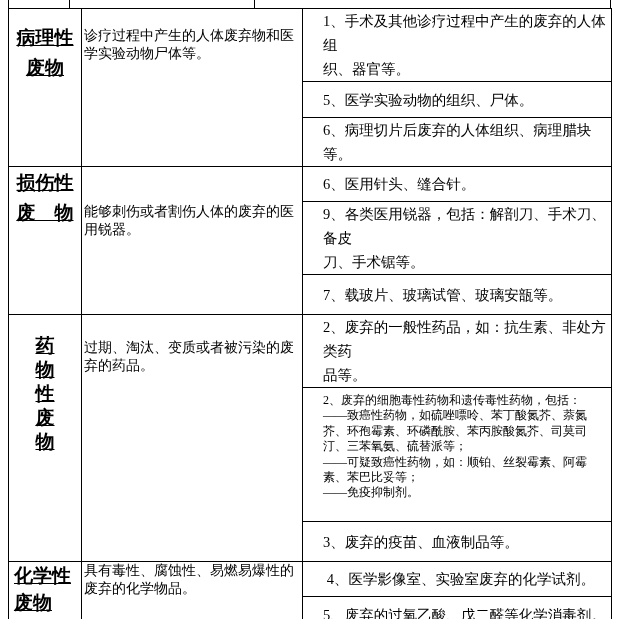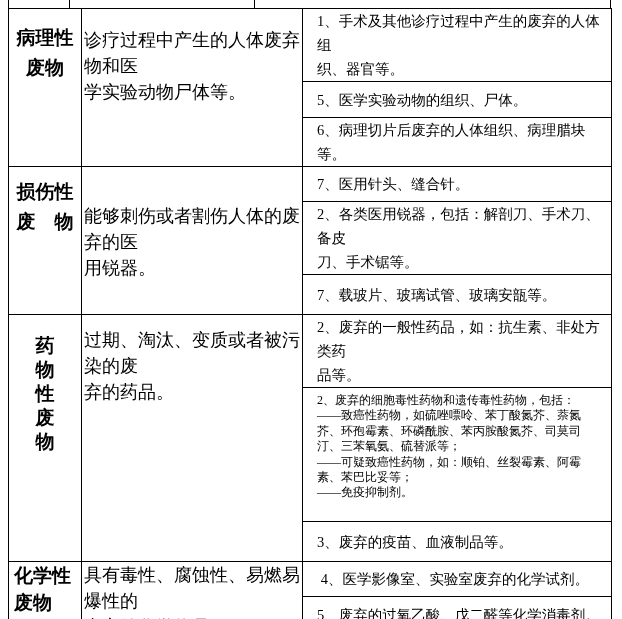--- a/index.html
+++ b/index.html
@@ -42,43 +42,44 @@
     white-space: pre-wrap;
     word-break: break-all;
   }
   
   td.cat {
     vertical-align: top;
     text-align: center;
     font-weight: bold;
     font-size: 19px;
     line-height: 30px;
+    text-decoration: underline;
   }
   td.cat-r1 { padding-top: 14px; }
-  td.cat-r2 { padding-top: 10px; }
+  td.cat-r2 { padding-top: 1px; }
   td.cat-r3 { padding-top: 19px; line-height: 24px; }
   td.cat-r4 { padding-top: 0; line-height: 27px; text-align: left; padding-left: 5px; }
   
   td.desc {
     vertical-align: top;
-    font-size: 18px;
-    line-height: 26px;
+    font-size: 14px;
+    line-height: 18px;
     padding-left: 2px;
     padding-right: 2px;
   }
   td.desc-r1 { padding-top: 18px; }
   td.desc-r2 { padding-top: 36px; }
-  td.desc-r3 { padding-top: 12px; }
+  td.desc-r3 { padding-top: 24px; }
   td.desc-r4 { padding-top: 0; }
   
   td.item {
     vertical-align: middle;
     font-size: 14.5px;
     line-height: 24px;
-    padding-left: 14px;
+    padding-left: 20px;
     padding-right: 2px;
   }
   td.item.dense {
     vertical-align: top;
     padding-top: 5px;
     font-size: 12px;
     line-height: 15.4px;
   }
 </style>
 </head>
@@ -112,24 +113,24 @@
       </tr>
       <tr style="height:41px">
         <td class="item">6、病理切片后废弃的人体组织、病理腊块等。</td>
       </tr>
 
       <tr style="height:35px">
         <td class="cat cat-r2" rowspan="3">损伤性
 废　物</td>
         <td class="desc desc-r2" rowspan="3">能够刺伤或者割伤人体的废弃的医
 用锐器。</td>
-        <td class="item">7、医用针头、缝合针。</td>
+        <td class="item">6、医用针头、缝合针。</td>
       </tr>
       <tr style="height:57px">
-        <td class="item">2、各类医用锐器，包括：解剖刀、手术刀、备皮
+        <td class="item">9、各类医用锐器，包括：解剖刀、手术刀、备皮
 刀、手术锯等。</td>
       </tr>
       <tr style="height:40px">
         <td class="item">7、载玻片、玻璃试管、玻璃安瓿等。</td>
       </tr>
 
       <tr style="height:56px">
         <td class="cat cat-r3" rowspan="3">药
 物
 性

